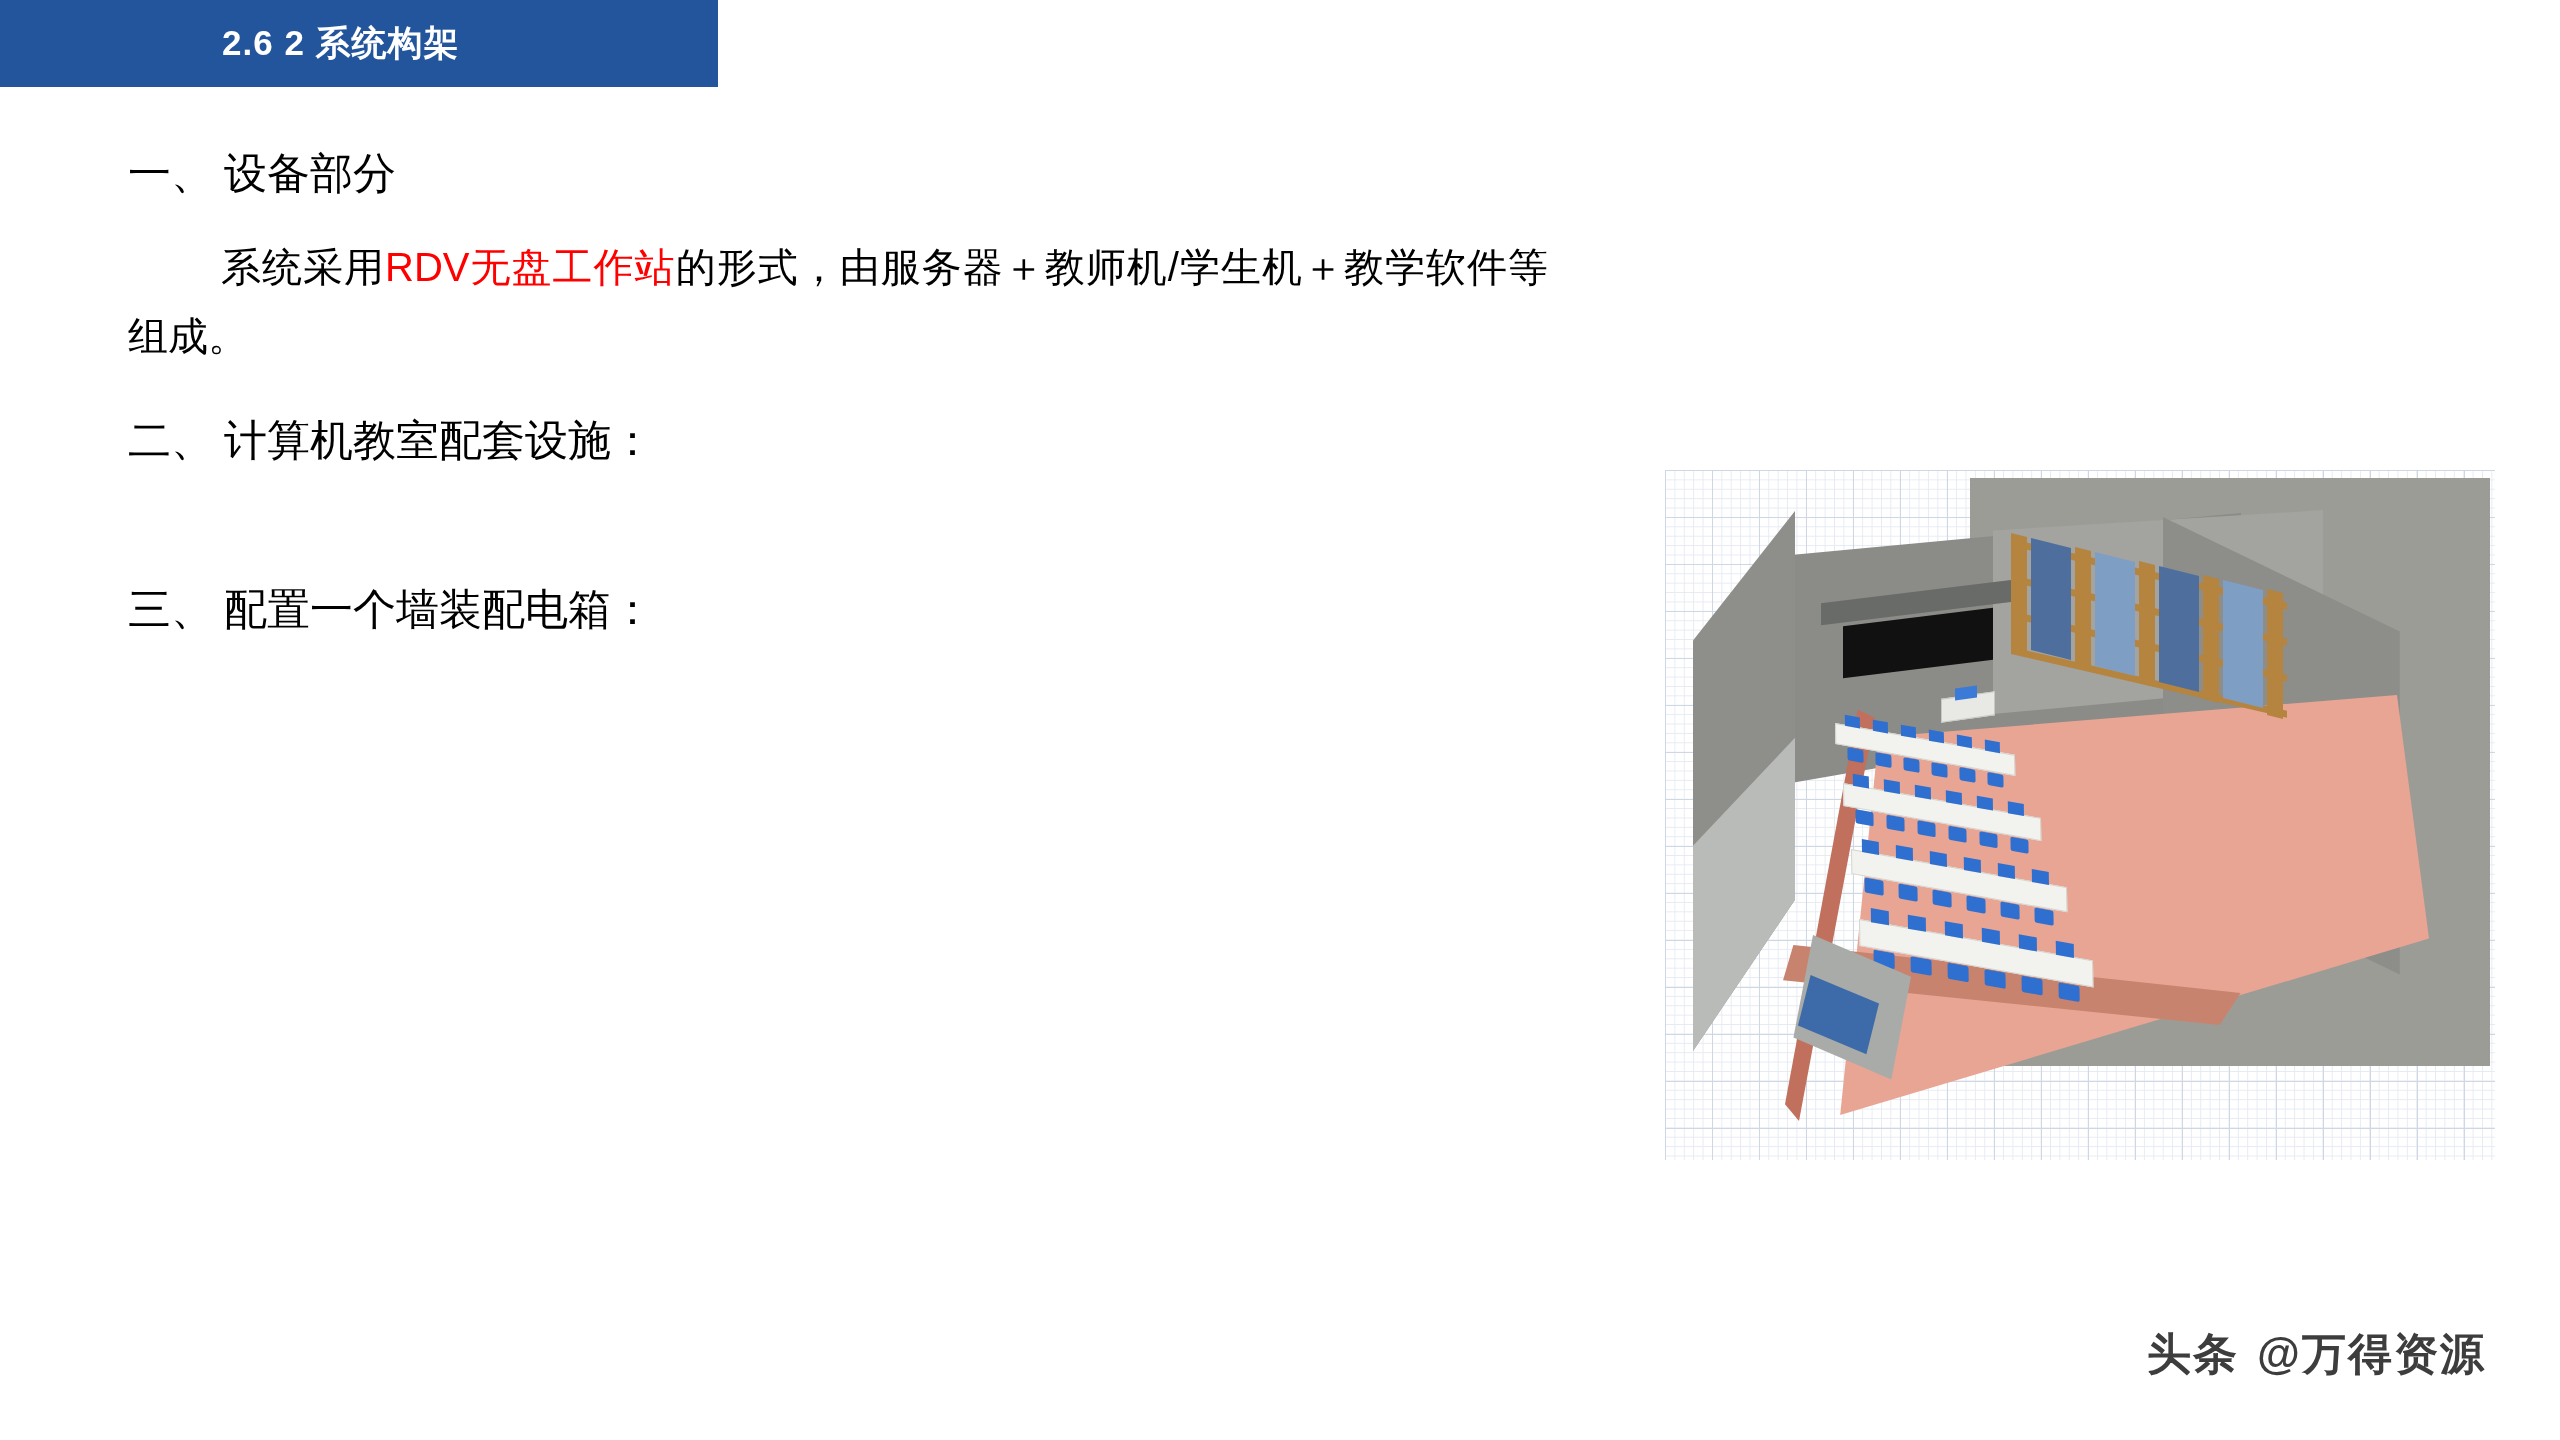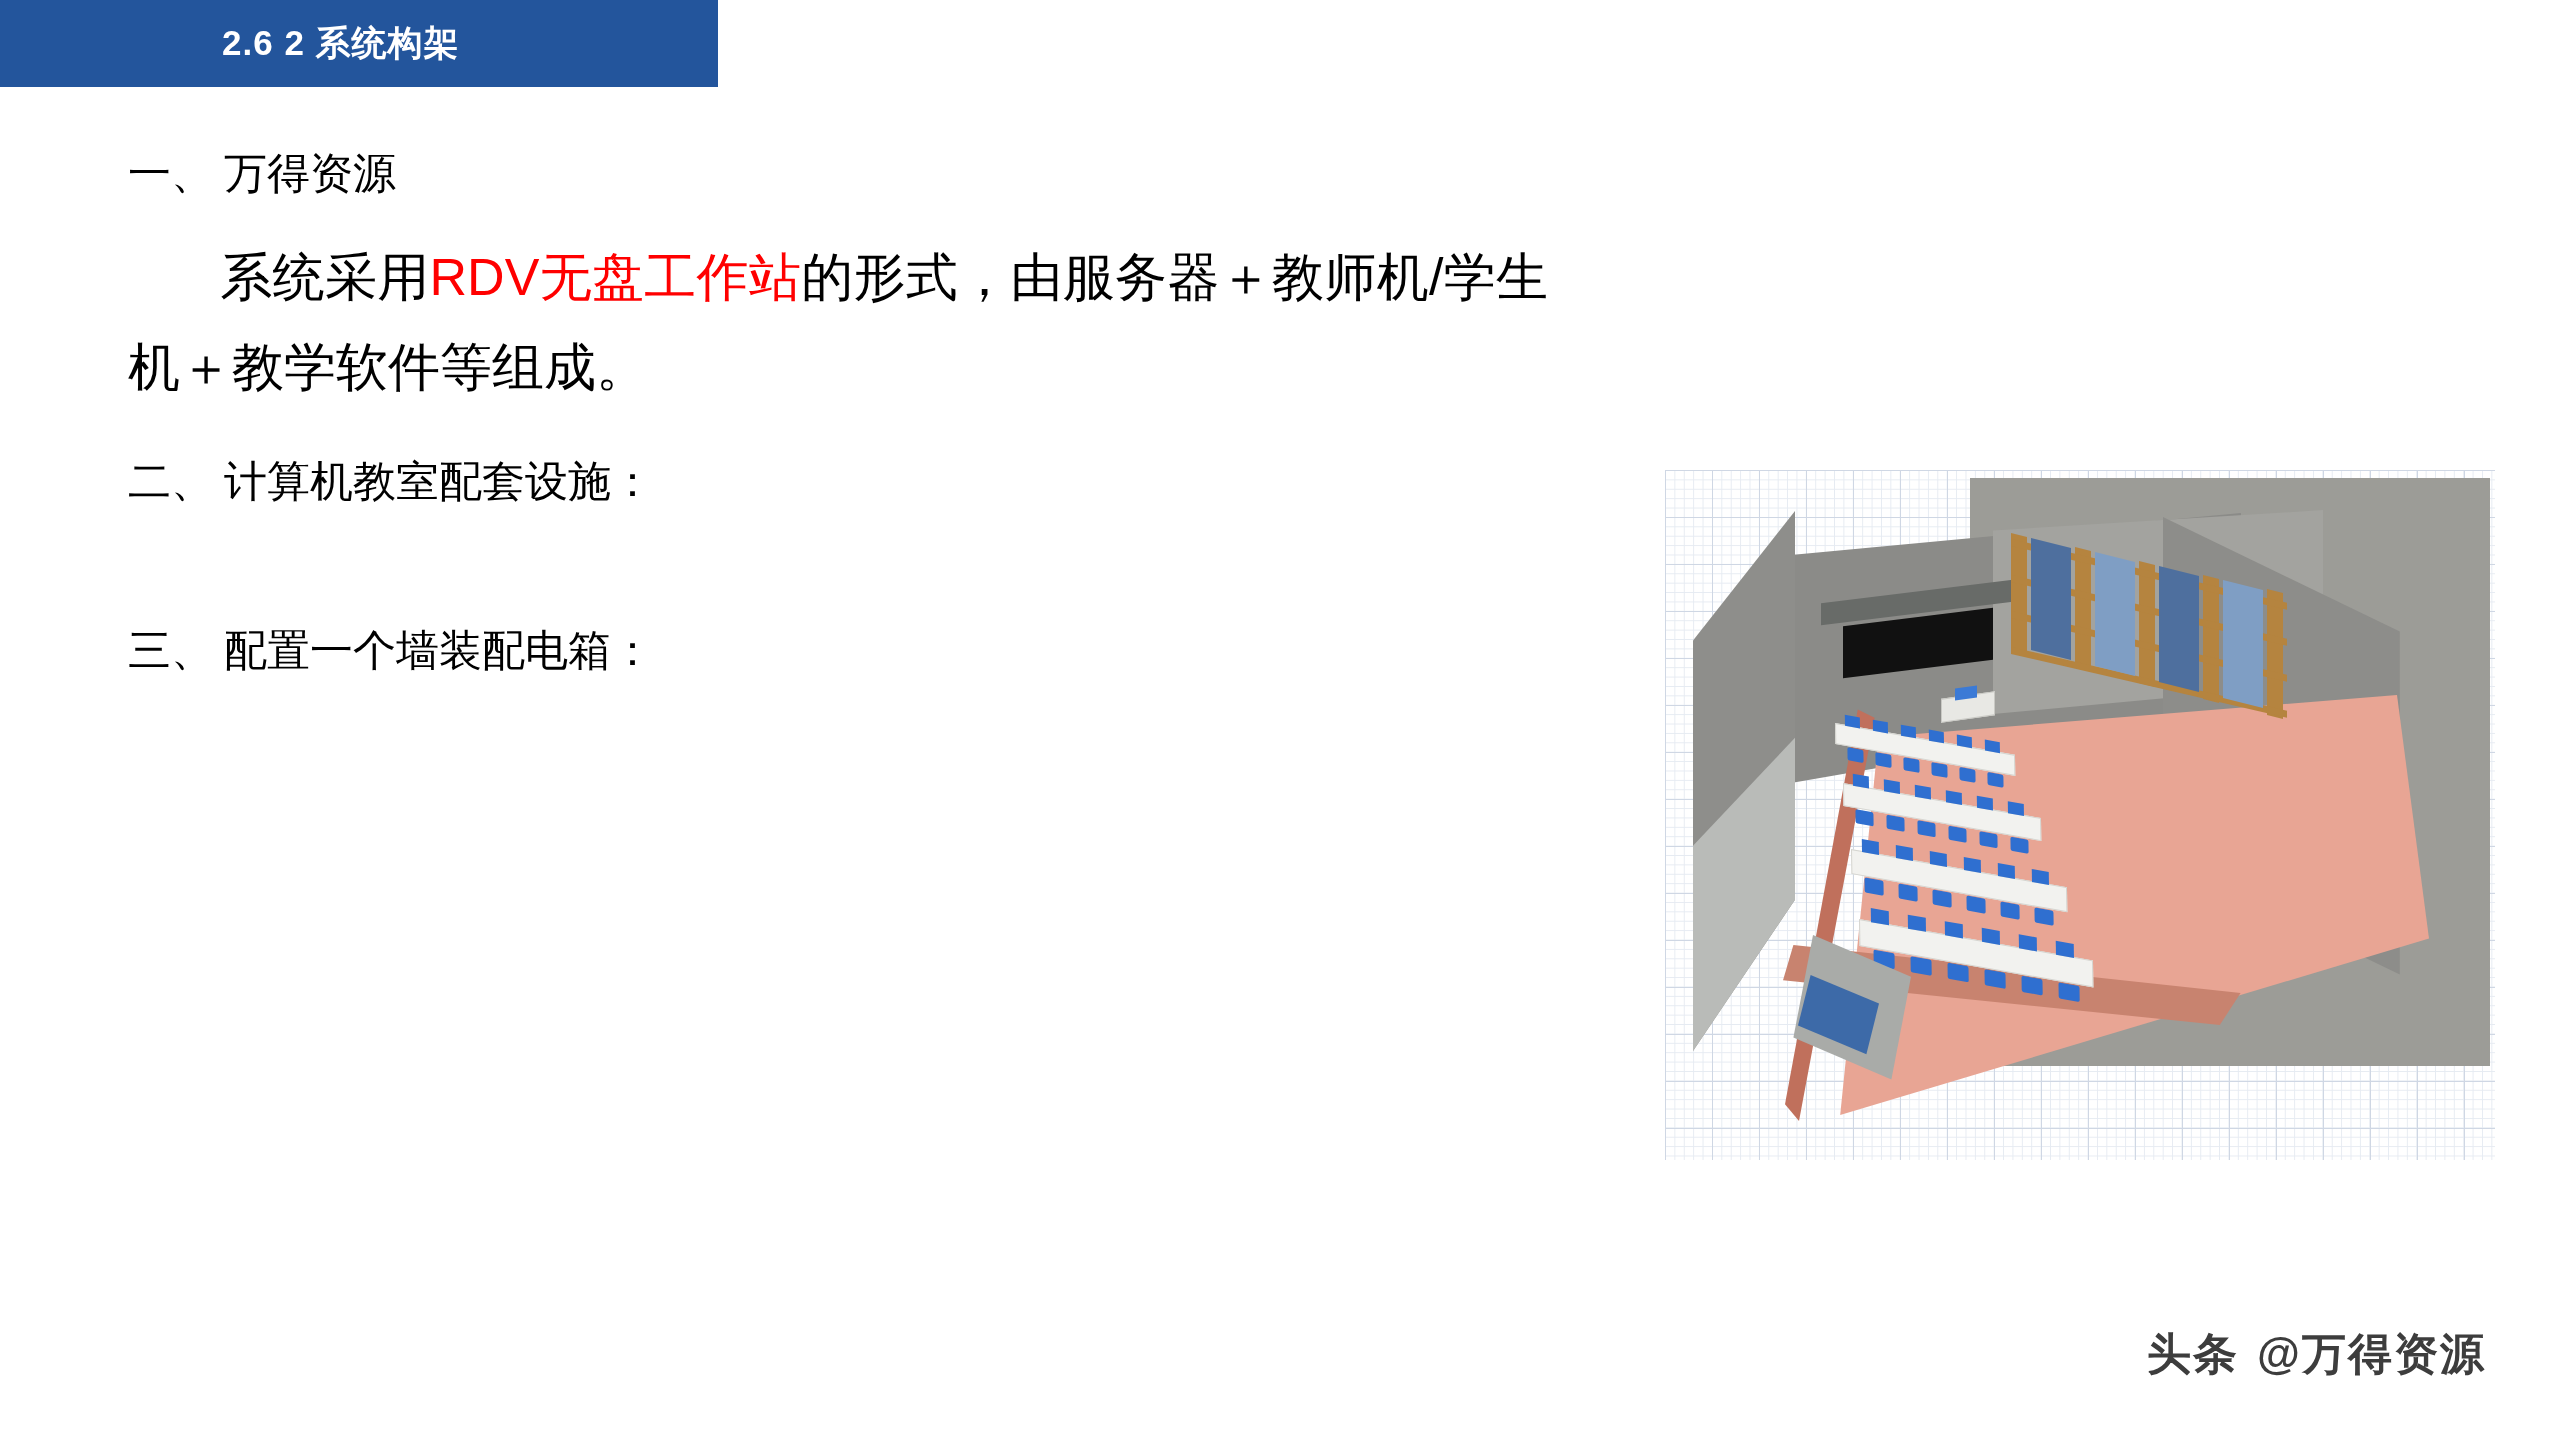--- a/index.html
+++ b/index.html
@@ -49,21 +49,21 @@
     font-size: 43px;
     line-height: 1.1;
     color: #000;
     margin-left: 128px;
     white-space: nowrap;
   }
   .section-heading .num { letter-spacing: 0px; }
   .section-heading .dun { letter-spacing: 10px; }
 
   .para {
-    font-size: 52px;
+    font-size: 40px;
     line-height: 1.72;
     color: #000;
     margin-left: 128px;
     width: 1420px;
     text-align: justify;
     text-justify: inter-ideograph;
   }
   .para .indent { display: inline-block; width: 92px; }
   .para .red { color: #ff0000; }
 
@@ -255,21 +255,21 @@
 </head>
 <body>
 
 <div id="header-banner">
   <div id="header-title">2.6 2 系统构架</div>
 </div>
 
 <div id="text-column">
 
   <div class="section-heading">
-    <span class="num">一</span><span class="dun">、</span><span>万得资源</span>
+    <span class="num">一</span><span class="dun">、</span><span>设备部分</span>
   </div>
   <div class="gap-a"></div>
   <div class="para">
     <span class="indent"></span><span>系统采用</span><span class="red">RDV无盘工作站</span><span>的形式，由服务器＋教师机/学生机＋教学软件等组成。</span>
   </div>
 
   <div class="gap-b"></div>
 
   <div class="section-heading">
     <span class="num">二</span><span class="dun">、</span><span>计算机教室配套设施：</span>

